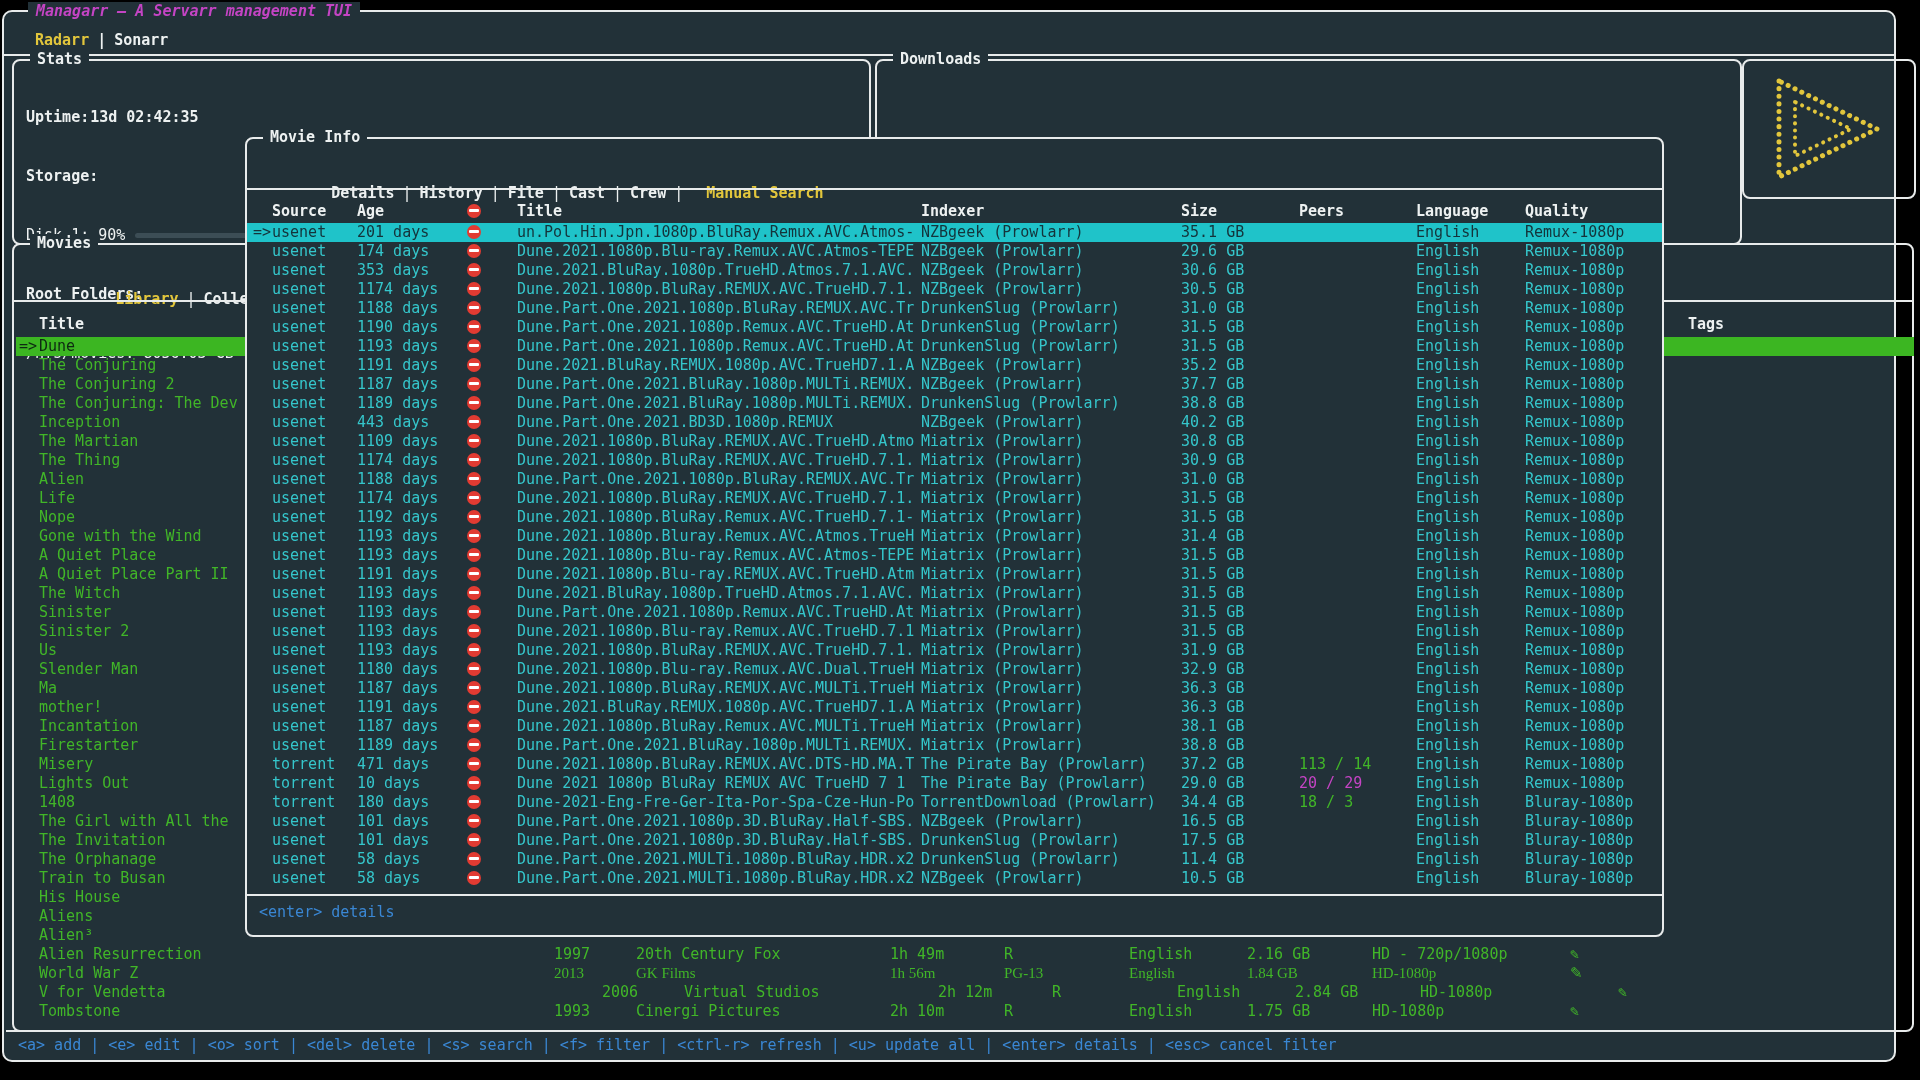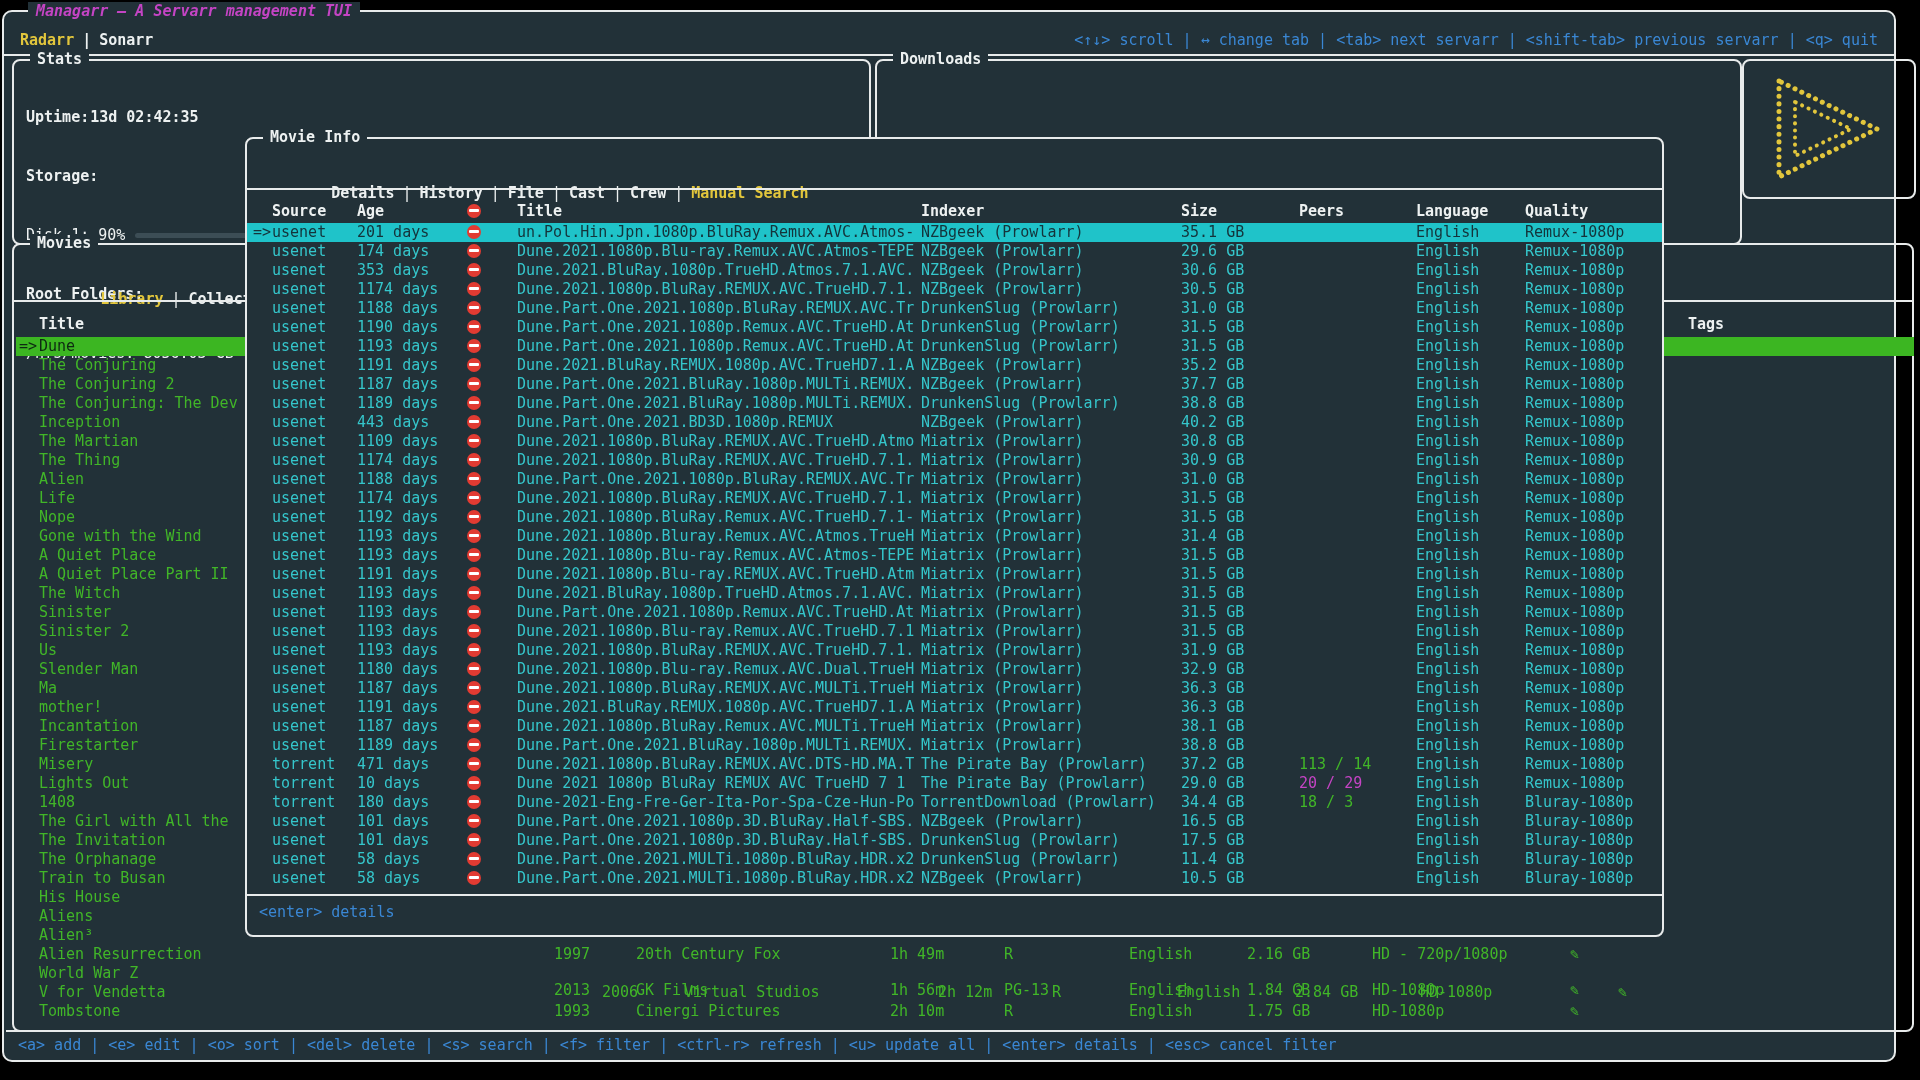--- a/index.html
+++ b/index.html
@@ -26,21 +26,21 @@
   .app-title{position:absolute;top:-10px;left:24px;background:var(--bg);padding:0 8px;
              color:var(--magenta);font-weight:bold;font-style:italic;white-space:pre;}
   .ptitle{position:absolute;top:-11px;left:16px;background:var(--bg);padding:0 7px;
           color:var(--white);font-weight:bold;white-space:pre;}
   .panel{position:absolute;border:2px solid var(--border);border-radius:8px;}
   .topbar{position:absolute;left:0;top:0;width:100%;height:44px;border-bottom:2px solid var(--border);
           display:flex;align-items:flex-end;justify-content:space-between;padding:0 16px 4px 16px;}
   .tabs span{font-weight:bold;}
   .tab-sep{color:var(--white);font-weight:normal;padding:0 8px;}
   .keys{color:var(--blue);white-space:pre;}
-  .tab-active-yellow{color:var(--yellow);}
+  .tab-active-yellow{color:var(--yellow);margin-left:15px;}
   .tab-white{color:var(--white);}
   
   .stats-body{position:absolute;left:12px;top:8px;right:8px;white-space:pre;}
   .stats-line{height:21px;line-height:21px;display:flex;align-items:center;}
   .bold{font-weight:bold;}
   .gauge{flex:0 0 auto;margin-left:10px;height:5px;width:720px;background:#3c4d55;border-radius:3px;position:relative;top:0;}
   .gauge-fill{height:5px;background:var(--selcyan);border-radius:3px;}
   
   .logo-wrap{position:absolute;inset:0;display:flex;align-items:center;justify-content:center;}
   
@@ -88,21 +88,20 @@
 
 <div class="screen">
   <div class="terminal">
 
     <div class="app-title">Managarr — A Servarr management TUI</div>
 
     <div class="topbar">
       <div class="tabs">
         <span class="tab-active-yellow">Radarr</span><span class="tab-sep">|</span><span class="tab-white">Sonarr</span>
       </div>
-      <div class="keys">&lt;↑↓&gt; scroll | ↔ change tab | &lt;tab&gt; next servarr | &lt;shift-tab&gt; previous servarr | &lt;q&gt; quit</div>
     </div>
 
     <div class="panel" id="stats" style="left:8px;top:47px;width:859px;height:186px;">
       <span class="ptitle">Stats</span>
       <div class="stats-body">
         <div class="stats-line bold"><span>Uptime:</span><span style="margin-left:1px">13d 02:42:35</span></div>
         <div class="stats-line bold"><span>Storage:</span></div>
         <div class="stats-line">
           <span>Disk 1: 90%</span>
           <span class="gauge"><span class="gauge-fill" id="disk-fill" style="width: 90%;"></span></span>
@@ -176,21 +175,21 @@
           <div class="mb-row" style="top: 0px;">
             <span class="cell b-year">1997</span>
             <span class="cell b-studio">20th Century Fox</span>
             <span class="cell b-runtime">1h 49m</span>
             <span class="cell b-cert">R</span>
             <span class="cell b-lang">English</span>
             <span class="cell b-size">2.16 GB</span>
             <span class="cell b-qual">HD - 720p/1080p</span>
             <span class="cell b-tag">✎</span>
           </div>
-          <div class="mb-row" style="top: 36px;">
+          <div class="mb-row" style="top: 19px; font-family: Liberation Serif, serif;">
             <span class="cell b-year">2013</span>
             <span class="cell b-studio">GK Films</span>
             <span class="cell b-runtime">1h 56m</span>
             <span class="cell b-cert">PG-13</span>
             <span class="cell b-lang">English</span>
             <span class="cell b-size">1.84 GB</span>
             <span class="cell b-qual">HD-1080p</span>
             <span class="cell b-tag">✎</span>
           </div>
           <div class="mb-row" style="top: 38px; margin-left: 48px;">

